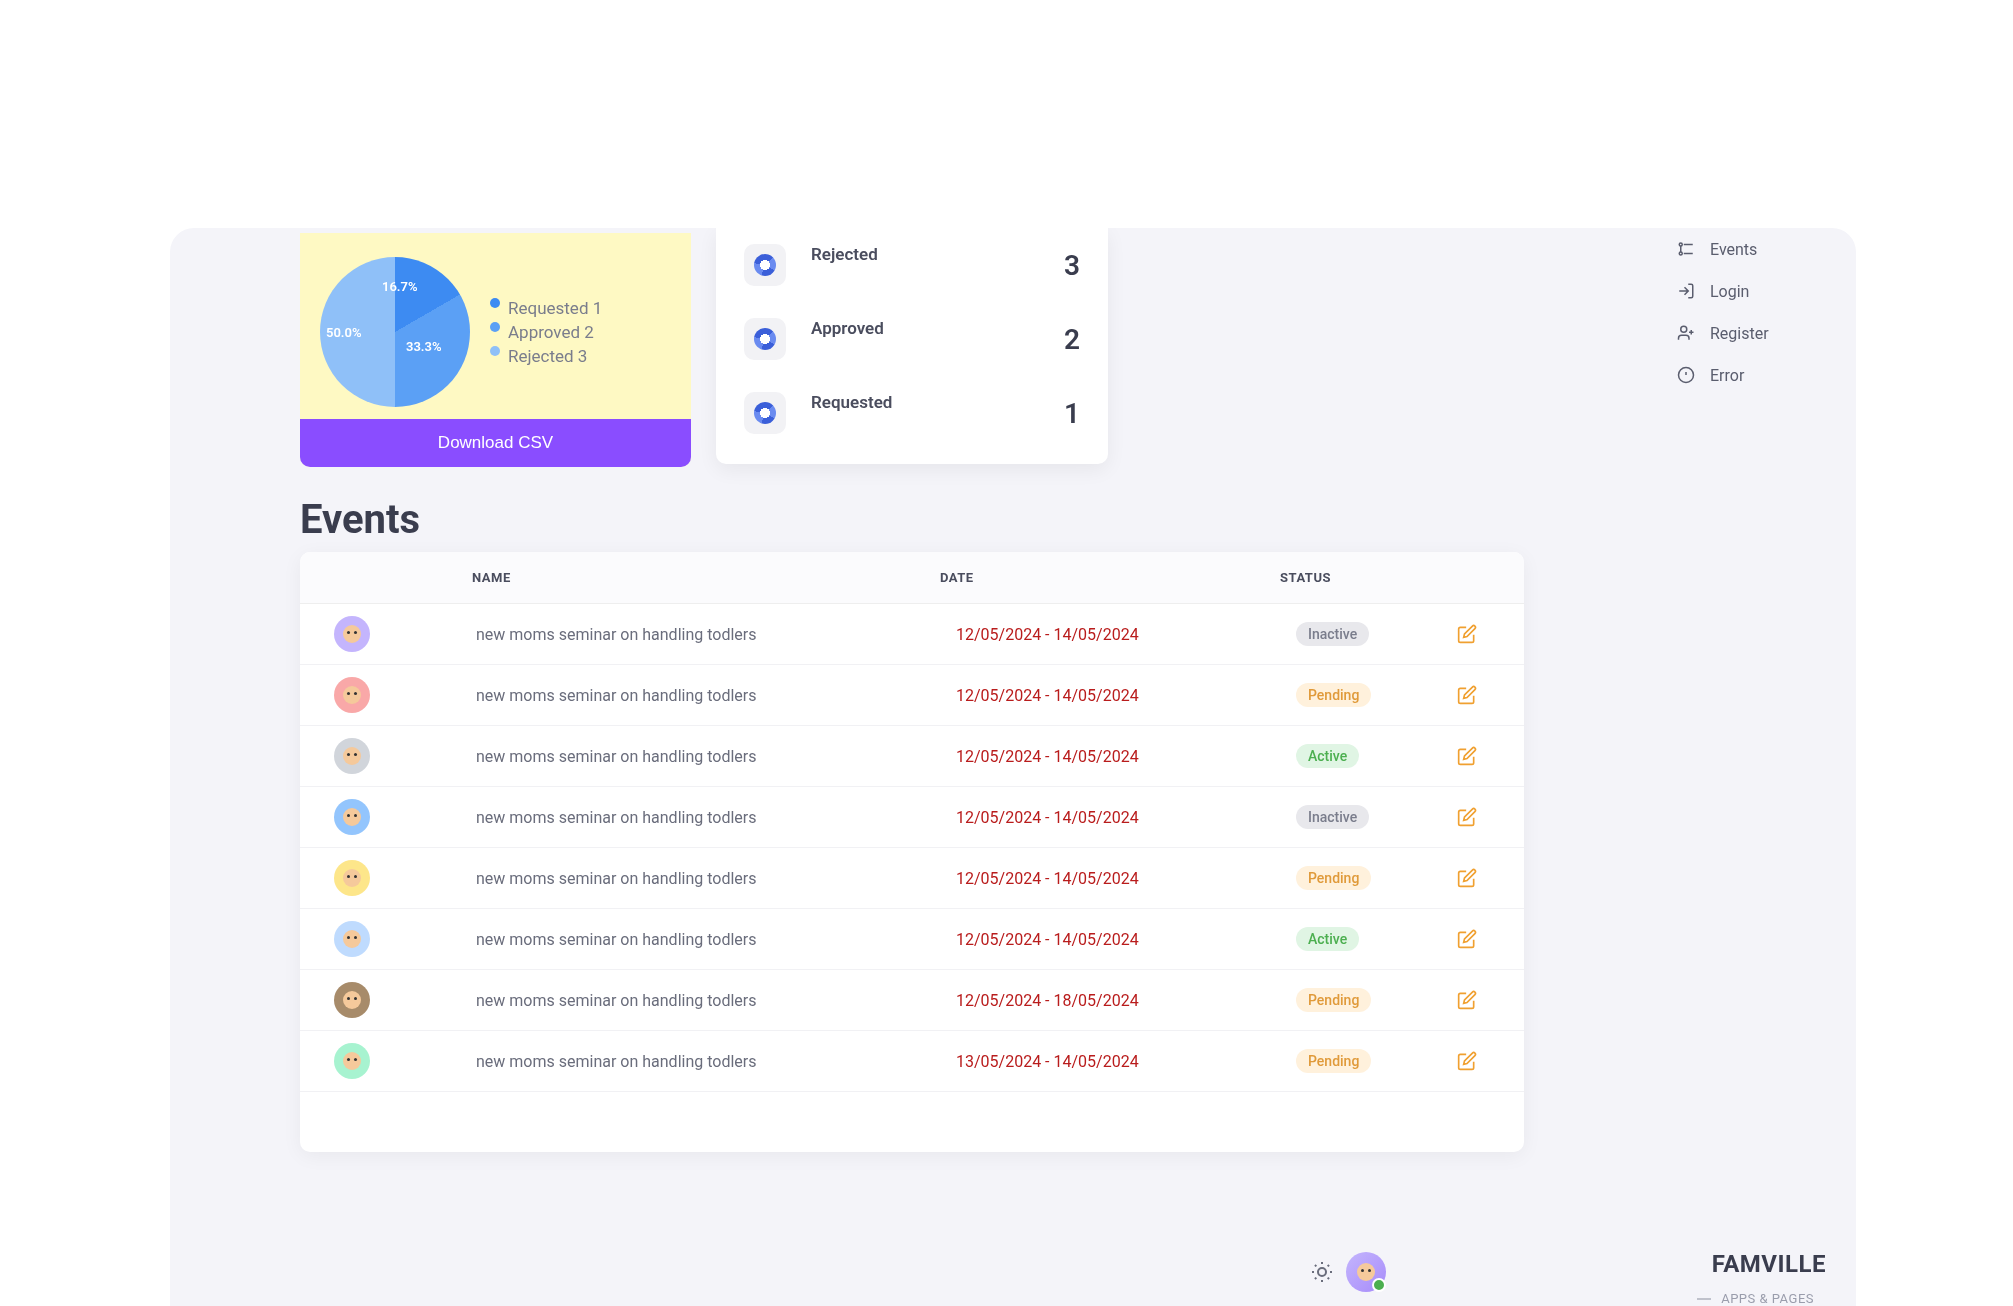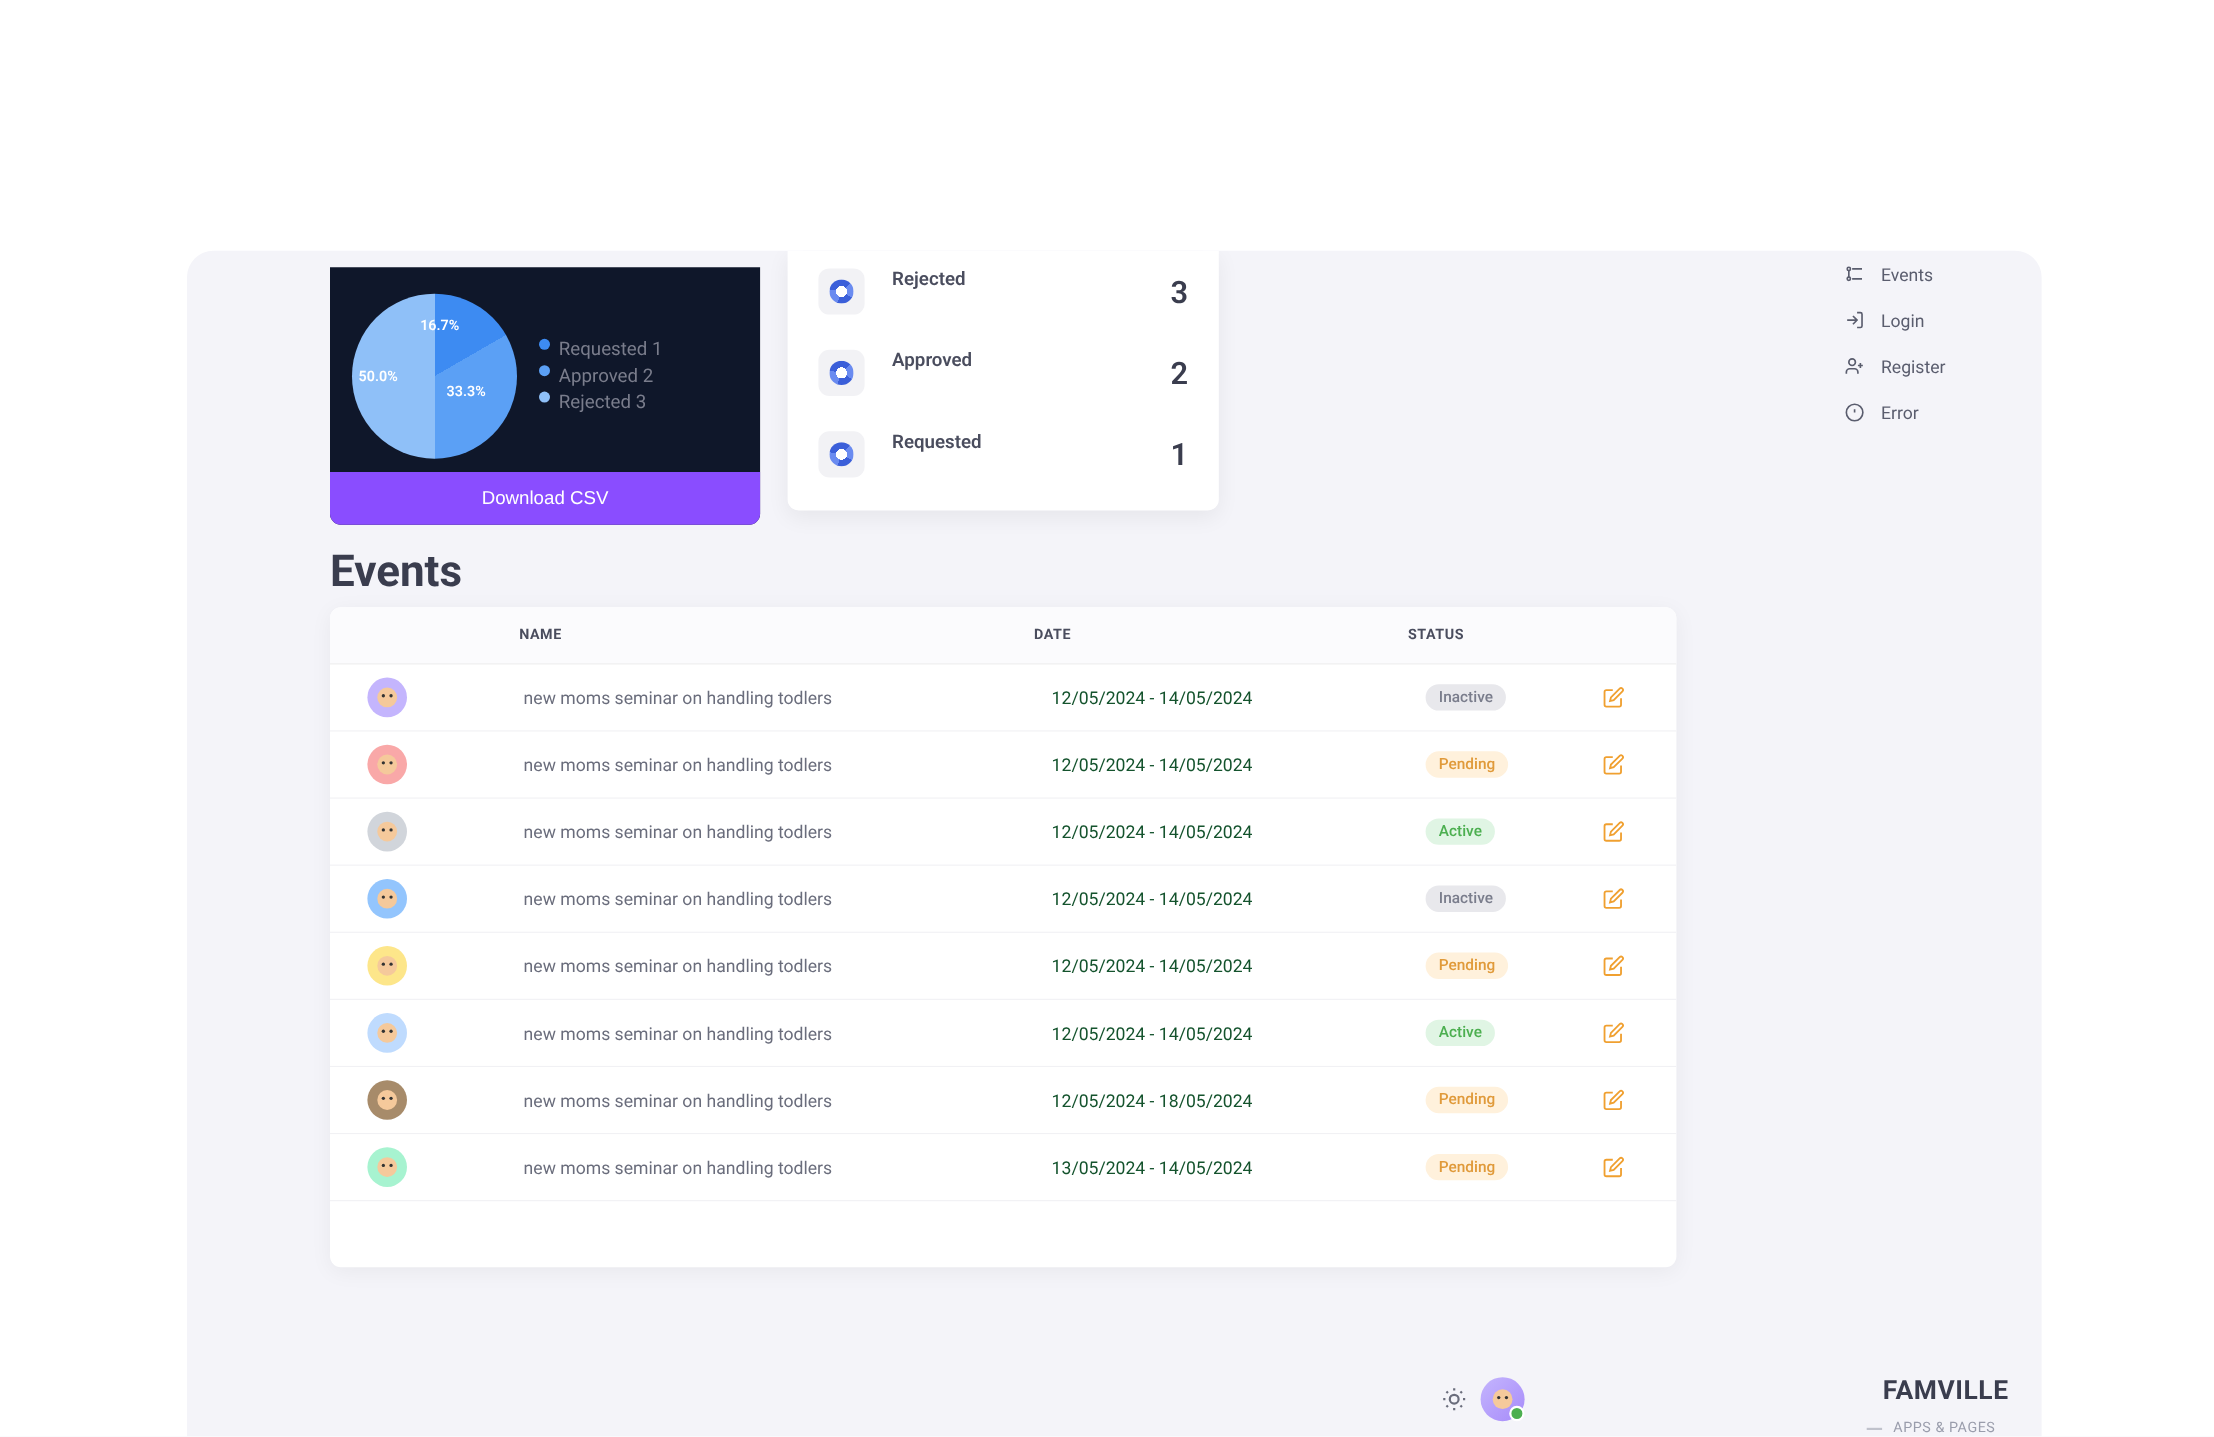--- a/index.html
+++ b/index.html
@@ -24,23 +24,23 @@
   position: absolute;
   left: 130px;
   top: 0;
   width: 1240px;
 }
 
 
 .summary-card {
   position: absolute;
   left: 0;
-  top: 15px;
+  top: 5px;
   width: 391px;
-  background: #0f172a;
+  background: #fef9c3;
   border-radius: 0 0 10px 10px;
 }
 .pie-wrap { position: relative; height: 186px; padding: 12px 20px 0 20px; display: flex; align-items: center; }
 .pie {
   width: 150px; height: 150px; border-radius: 50%;
   background: conic-gradient(#3d8bf2 0deg 60deg, #5ba0f5 60deg 180deg, #8fc0f8 180deg 360deg);
   position: relative;
   flex-shrink: 0;
 }
 .pie-label { position: absolute; color: #fff; font-size: 13px; font-weight: 600; }
@@ -129,21 +129,21 @@
 .avatar-face {
   width: 18px; height: 18px; border-radius: 50%; background: #f5c99b;
   position: relative;
 }
 .avatar-face::before, .avatar-face::after {
   content: ''; position: absolute; width: 3px; height: 3px; background: #333; border-radius: 50%; top: 6px;
 }
 .avatar-face::before { left: 4px; }
 .avatar-face::after { right: 4px; }
 .cell-name { color: #6a6d7c; font-size: 16px; }
-.cell-date { color: #14532d; font-size: 16px; }
+.cell-date { color: #b91c1c; font-size: 16px; }
 .badge {
   display: inline-block; padding: 4px 12px; border-radius: 14px; font-size: 14px; font-weight: 500;
 }
 .badge.inactive { background: #e8e8ec; color: #7a7d8c; text-align: center; }
 .badge.pending { background: #fff1dc; color: #e09a3a; }
 .badge.active { background: #e0f5e4; color: #4caf50; }
 .edit-btn {
   width: 22px; height: 22px; cursor: pointer; color: #f0a030;
   display: flex; align-items: center; justify-content: center;
 }

